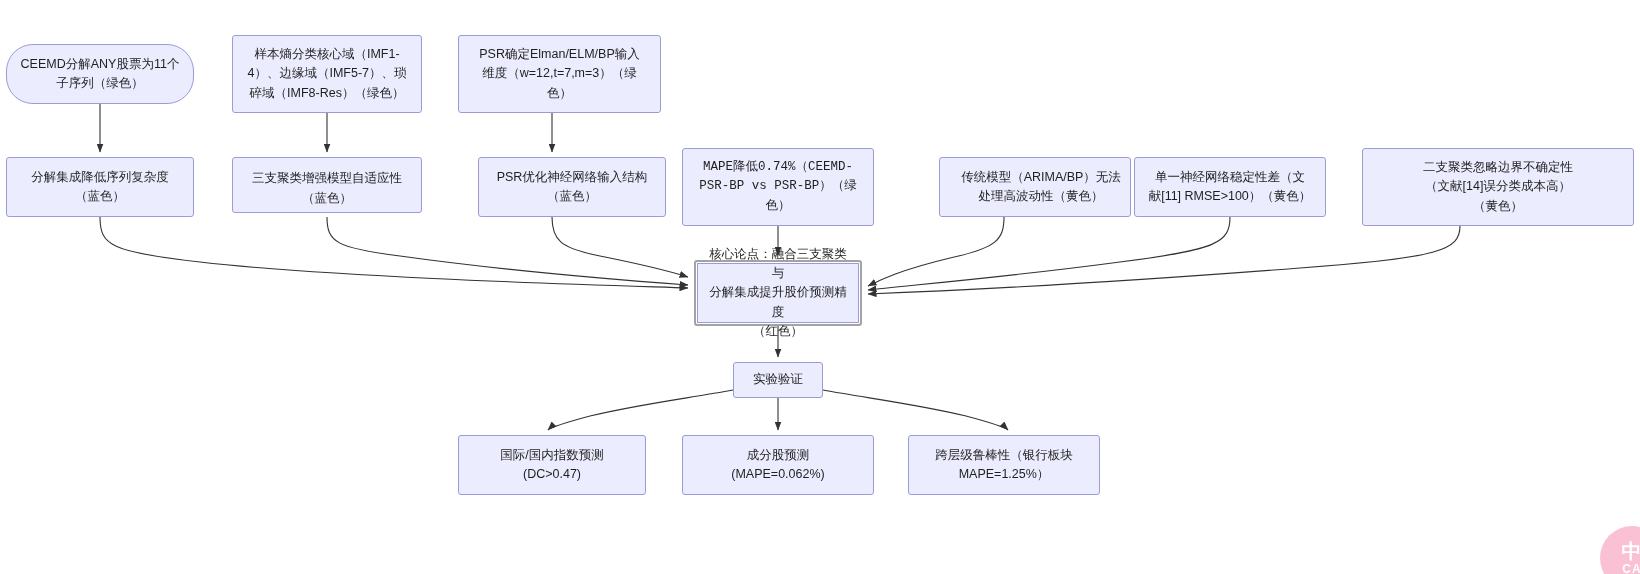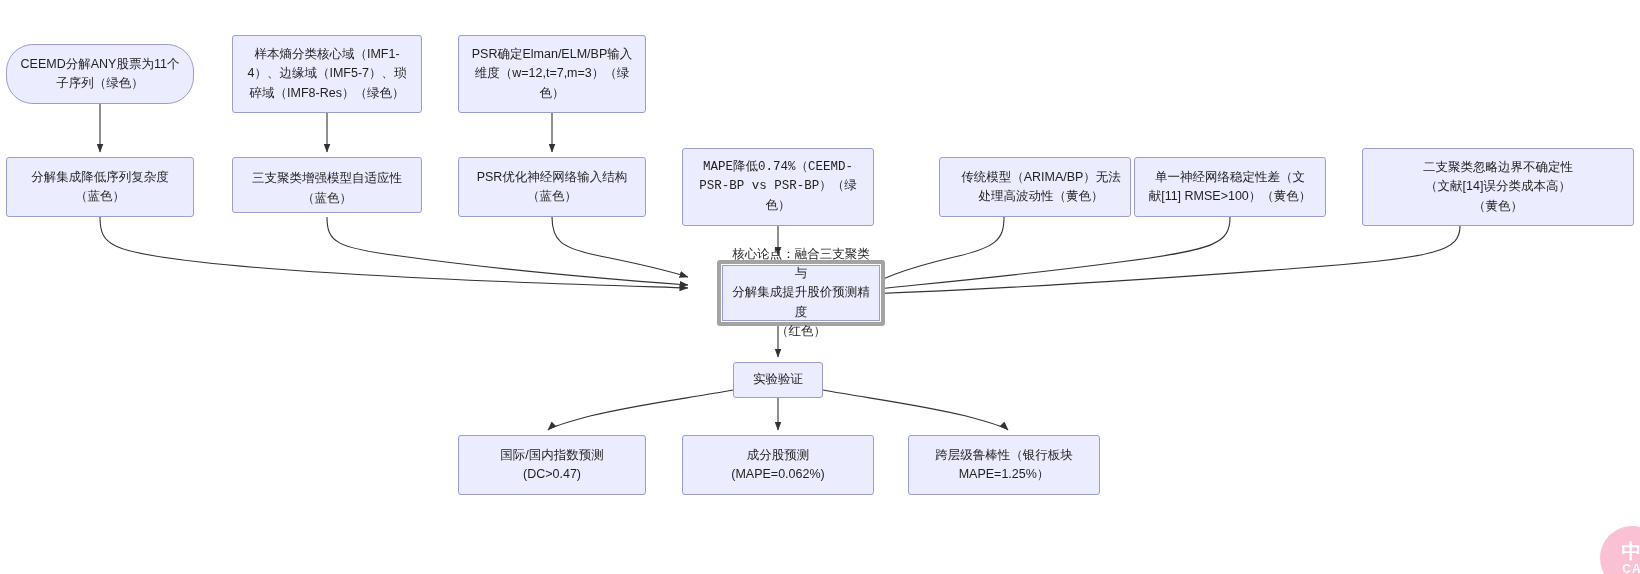--- a/index.html
+++ b/index.html
@@ -41,24 +41,23 @@
     padding: 4px 8px;
     z-index: 2;
   }
   .node .label {
     display: block;
     width: 100%;
     white-space: pre-line;
   }
   .node.core {
     background: #ECECFF;
-    border: 4px solid #a3a3a3;
+    border: 2px solid #a3a3a3;
     box-shadow: inset 0 0 0 1px #ffffff, inset 0 0 0 2px #9B9BD6;
     font-weight: 500;
-    margin-left: 23px;
   }
   .watermark {
     position: absolute;
     width: 64px;
     height: 64px;
     border-radius: 50%;
     background: #F9A8C4;
     opacity: 0.72;
     display: flex;
     flex-direction: column;
@@ -114,34 +113,34 @@
   <div id="node-layer">
       <div class="node" style="left: 6px; top: 44px; width: 188px; height: 60px; border-radius: 27px;">
         <span class="label">CEEMD分解ANY股票为11个
 子序列（绿色）</span>
       </div>
       <div class="node" style="left: 232px; top: 35px; width: 190px; height: 78px; align-items: center;">
         <span class="label">样本熵分类核心域（IMF1-
 4）、边缘域（IMF5-7）、琐
 碎域（IMF8-Res）（绿色）</span>
       </div>
-      <div class="node" style="left: 458px; top: 35px; width: 188px; height: 78px;">
+      <div class="node" style="left: 458px; top: 35px; width: 203px; height: 78px;">
         <span class="label">PSR确定Elman/ELM/BP输入
 维度（w=12,t=7,m=3）（绿
 色）</span>
       </div>
       <div class="node" style="left: 6px; top: 157px; width: 188px; height: 60px;">
         <span class="label">分解集成降低序列复杂度
 （蓝色）</span>
       </div>
       <div class="node" style="left: 232px; top: 157px; width: 190px; height: 56px; align-items: flex-end;">
         <span class="label">三支聚类增强模型自适应性
 （蓝色）</span>
       </div>
-      <div class="node" style="left: 458px; top: 157px; width: 188px; height: 60px;">
+      <div class="node" style="left: 478px; top: 157px; width: 188px; height: 60px;">
         <span class="label">PSR优化神经网络输入结构
 （蓝色）</span>
       </div>
       <div class="node" style="left: 682px; top: 148px; width: 192px; height: 78px; font-family: Liberation Mono, monospace;">
         <span class="label">MAPE降低0.74%（CEEMD-
 PSR-BP vs PSR-BP）（绿
 色）</span>
       </div>
       <div class="node" style="left: 939px; top: 157px; width: 192px; height: 60px; padding-left: 20px;">
         <span class="label">传统模型（ARIMA/BP）无法

